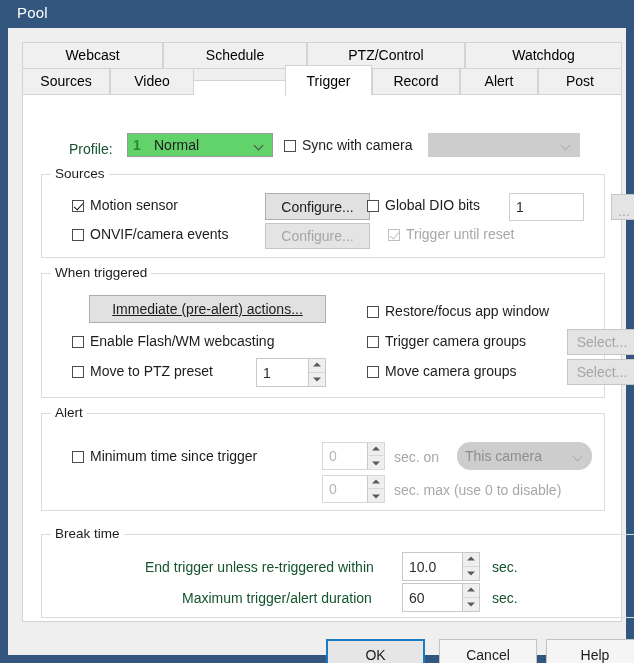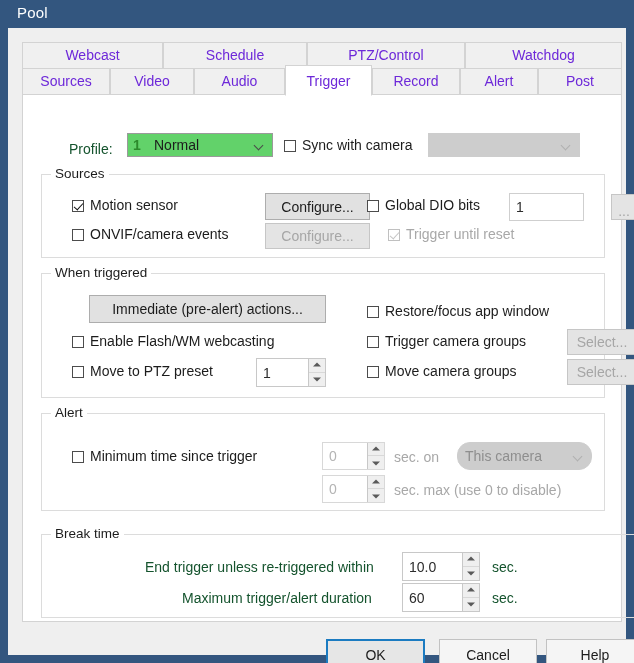--- a/index.html
+++ b/index.html
@@ -66,21 +66,21 @@
   #tabrow-top { top: 0px; }
   #tabrow-bottom { top: 26px; }
   .tab {
     position: absolute;
     top: 0;
     height: 27px;
     box-sizing: border-box;
     background: #f0f0f0;
     border: 1px solid #d3d3d3;
     border-bottom: 1px solid #d3d3d3;
-    color: #6d28d9;
+    color: #000000;
     font-size: 14px;
     line-height: 25px;
     text-align: center;
     white-space: nowrap;
     overflow: hidden;
   }
   .tab.selected {
     background: #ffffff;
     border: 1px solid #d3d3d3;
     border-bottom-color: #ffffff;
@@ -376,21 +376,21 @@
 
         <label class="chk dim" style="left:346px; top:52px;">
           <span class="box checked"></span>
           <span class="txt">Trigger until reset</span>
         </label>
       </div>
 
       <div class="groupbox" style="left:18px; top:192px; width:564px; height:125px;">
         <span class="grouptitle">When triggered</span>
 
-        <button class="btn" style="left:27px; top:21px; width:237px; height:28px;">Immediate (pre-alert) actions...</button>
+        <button class="btn" style="left:27px; top:21px; width:237px; height:28px;text-decoration:underline;">Immediate (pre-alert) actions...</button>
 
         <label class="chk" style="left:30px; top:60px;">
           <span class="box"></span>
           <span class="txt">Enable Flash/WM webcasting</span>
         </label>
 
         <label class="chk" style="left:30px; top:90px;">
           <span class="box"></span>
           <span class="txt">Move to PTZ preset</span>
         </label>
@@ -490,21 +490,20 @@
     <div id="tabstrip">
       <div class="tabrow" id="tabrow-top">
         <div class="tab" style="left:0px; width:141px;">Webcast</div>
         <div class="tab" style="left:285px; width:158px;">PTZ/Control</div>
         <div class="tab" style="left:141px; width:144px;">Schedule</div>
         <div class="tab" style="left:443px; width:157px;">Watchdog</div>
       </div>
       <div class="tabrow" id="tabrow-bottom">
         <div class="tab" style="left:0px; width:88px;">Sources</div>
         <div class="tab" style="left:88px; width:84px;">Video</div>
-        <div class="tab" style="left:172px; width:91px;">Audio</div>
         <div class="tab" style="left:350px; width:88px;">Record</div>
         <div class="tab selected" style="left:263px; width:87px;">Trigger</div>
         <div class="tab" style="left:438px; width:78px;">Alert</div>
         <div class="tab" style="left:516px; width:84px;">Post</div>
       </div>
     </div>
 
     <div id="buttonbar">
       <button class="btn default" style="left:298px; top:9px; width:99px; height:31px;">OK</button>
       <button class="btn plainwhite" style="left:411px; top:9px; width:98px; height:31px;">Cancel</button>

